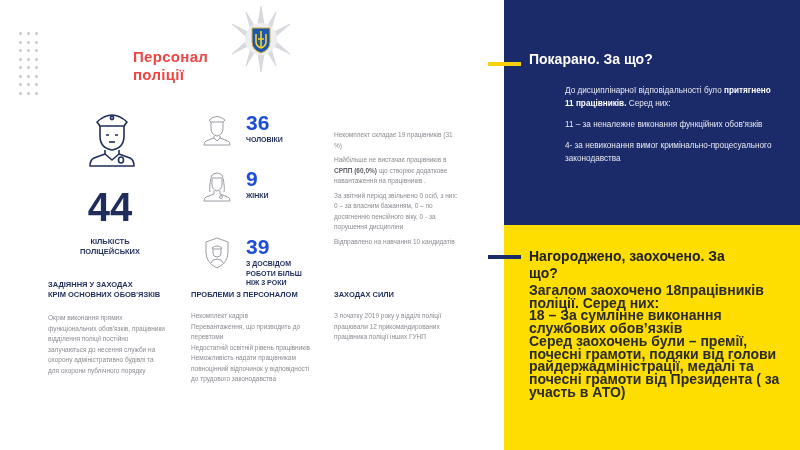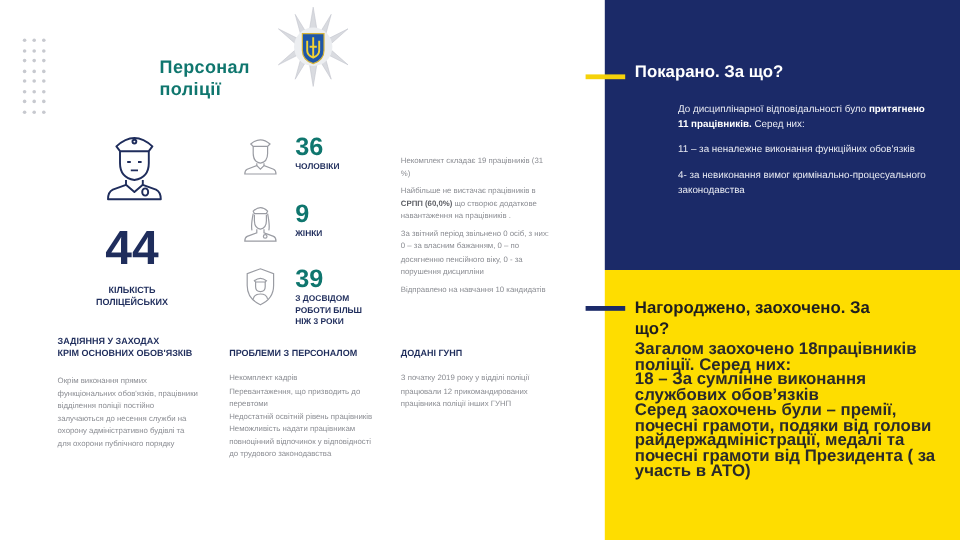--- a/index.html
+++ b/index.html
@@ -4,34 +4,34 @@
   <style>
     * { box-sizing: border-box; margin: 0; padding: 0; }
     html, body { width: 800px; height: 450px; overflow: hidden; background: #ffffff; }
     body { position: relative; font-family: "Liberation Sans", sans-serif; color: #1f2d5c; }
 
     .dotgrid { position: absolute; left: 19px; top: 32px; width: 22px; height: 66px;
       display: grid; grid-template-columns: repeat(3, 8px); grid-auto-rows: 8.5px; }
     .dotgrid span { width: 3px; height: 3px; border-radius: 50%; background: #c7c9cf; display: block; }
 
     .slide-title { position: absolute; left: 133px; top: 48px; font-size: 15px; line-height: 18px;
-      color: #0f766e; font-weight: bold; letter-spacing: 0.3px; }
+      color: #ef4444; font-weight: bold; letter-spacing: 0.3px; }
 
     .badge { position: absolute; left: 226px; top: 4px; width: 70px; height: 70px; }
 
     .main-officer-icon { position: absolute; left: 88px; top: 108px; width: 48px; height: 60px; }
     .total-number { position: absolute; left: 60px; top: 186px; width: 100px; text-align: center;
       font-size: 40px; font-weight: bold; color: #1f2d5c; line-height: 42px; }
     .total-label { position: absolute; left: 60px; top: 237px; width: 100px; text-align: center;
       font-size: 7.5px; line-height: 10px; font-weight: bold; color: #1f2d5c; }
 
     .stat { position: absolute; left: 202px; width: 120px; height: 50px; }
     .stat .stat-icon { position: absolute; left: 0; top: 0; width: 30px; height: 34px; }
     .stat .stat-number { position: absolute; left: 44px; top: 0; font-size: 21px; line-height: 22px;
-      font-weight: bold; color: #0f766e; }
+      font-weight: bold; color: #1d4ed8; }
     .stat .stat-label { position: absolute; left: 44px; top: 23px; font-size: 7px; line-height: 9.5px;
       font-weight: bold; color: #1f2d5c; width: 80px; }
 
     .section-head { position: absolute; font-size: 7.5px; line-height: 10px; font-weight: bold; color: #1f2d5c; }
     .section-body { position: absolute; font-size: 6.5px; line-height: 10.5px; color: #8a8c92; }
     .section-body p { margin-bottom: 4px; }
     .section-body b { color: #5b5d63; font-weight: bold; }
 
     .panel-navy { position: absolute; left: 504px; top: 0; width: 296px; height: 225px; background: #1b2a68; }
     .panel-yellow { position: absolute; left: 504px; top: 225px; width: 296px; height: 225px; background: #fedd00; }
@@ -137,21 +137,21 @@
       <path d="M9,10 Q7,20 8,24 M21,10 Q23,20 22,24"></path>
       <path d="M10,11 V16 Q10,22 15,23 Q20,22 20,16 V11"></path>
       <path d="M12,23 V26 L4,29 Q2,30 2,33 H28 Q28,30 26,29 L18,26 V23"></path>
       <circle cx="19" cy="29" r="1.5"></circle>
     </svg>
   </div>
   <div class="stat-number">9</div>
   <div class="stat-label">ЖІНКИ</div>
 </div>
 
-<div class="stat" style="top:222px;">
+<div class="stat" style="top:236px;">
   <div class="stat-icon">
     <svg viewBox="0 0 30 34" width="30" height="34" fill="none" stroke="#9a9ca3" stroke-width="1">
       <path d="M15,2 L26,6 V16 Q26,27 15,32 Q4,27 4,16 V6 Z"></path>
       <path d="M10,12 Q15,8 20,12 L19,13 H11 Z"></path>
       <path d="M11,13 V17 Q11,21 15,21 Q19,21 19,17 V13"></path>
       <path d="M9,27 Q10,23 15,23 Q20,23 21,27"></path>
     </svg>
   </div>
   <div class="stat-number">39</div>
   <div class="stat-label">
@@ -179,21 +179,21 @@
 </div>
 
 <div class="section-head" style="left:191px; top:290px; width:140px;">ПРОБЛЕМИ З ПЕРСОНАЛОМ</div>
 <div class="section-body" style="left:191px; top:311px; width:125px;">
   <div>Некомплект кадрів</div>
   <div>Перевантаження,  що призводить до перевтоми</div>
   <div>Недостатній  освітній рівень працівників</div>
   <div>Неможливість надати працівникам повноцінний відпочинок у відповідності до трудового законодавства</div>
 </div>
 
-<div class="section-head" style="left:334px; top:290px; width:140px;">ДОДАНІ ГУНП</div>
+<div class="section-head" style="left:334px; top:290px; width:140px;">ЗАХОДАХ СИЛИ</div>
 <div class="section-body" style="left:334px; top:311px; width:125px;">
   <p>З початку  2019 року у відділі поліції працювали  12 прикомандированих  працівника поліції інших  ГУНП</p>
 </div>
 
 <div class="panel-navy"></div>
 <div class="panel-yellow"></div>
 
 <div class="accent-line accent-yellow"></div>
 <div class="accent-line accent-navy"></div>
 

